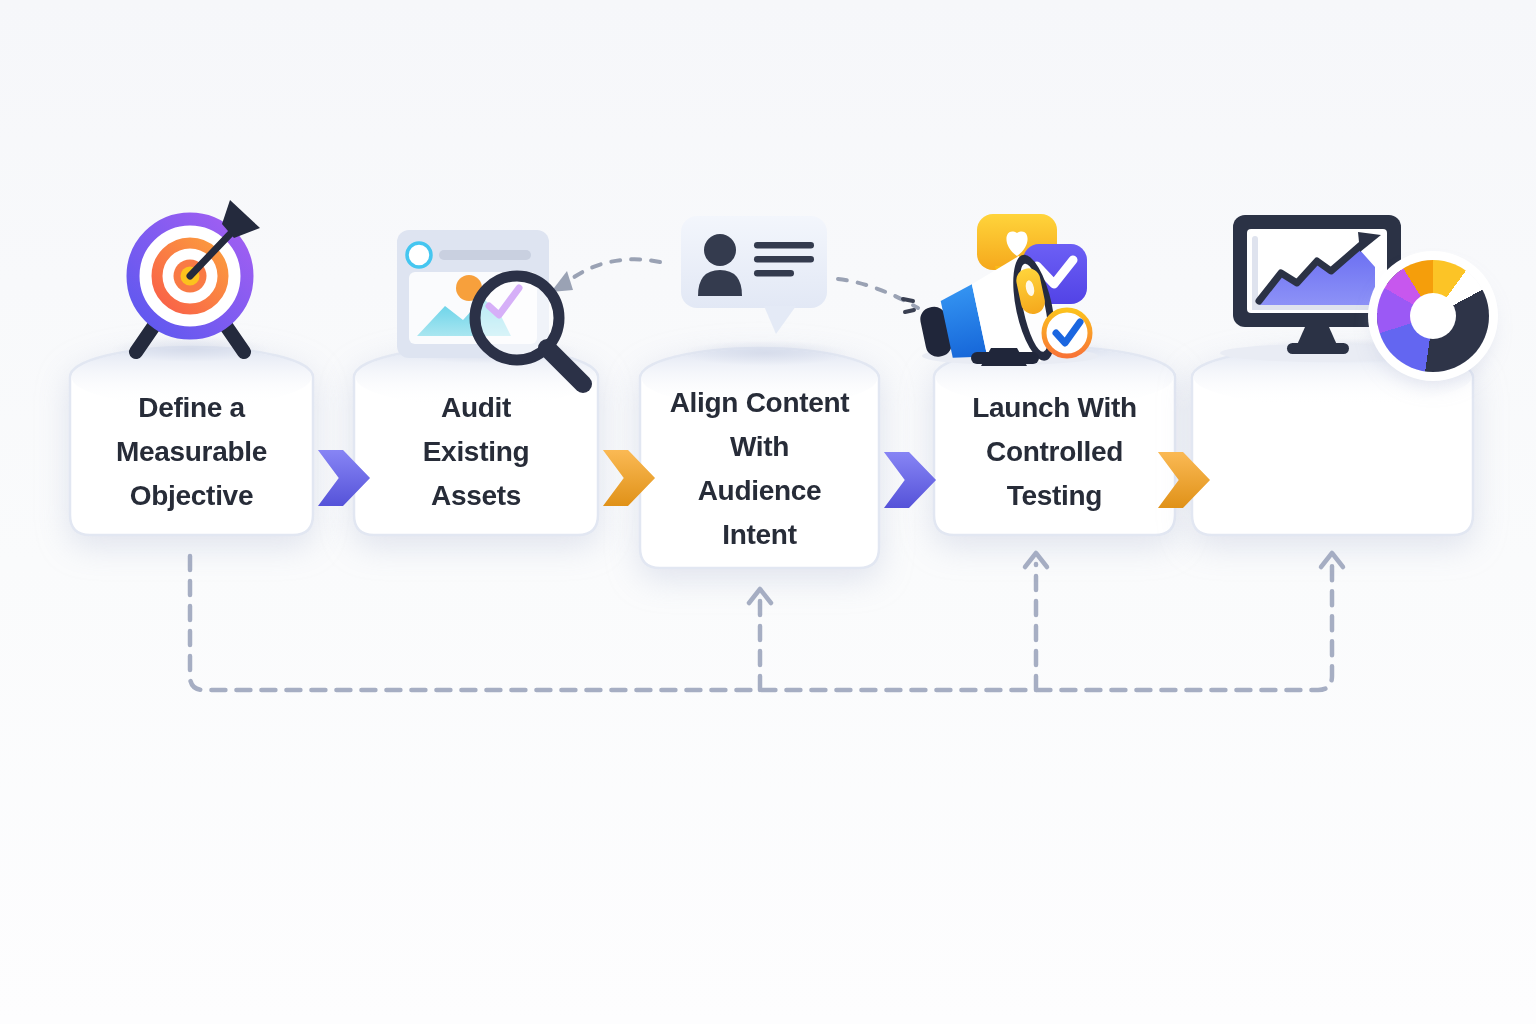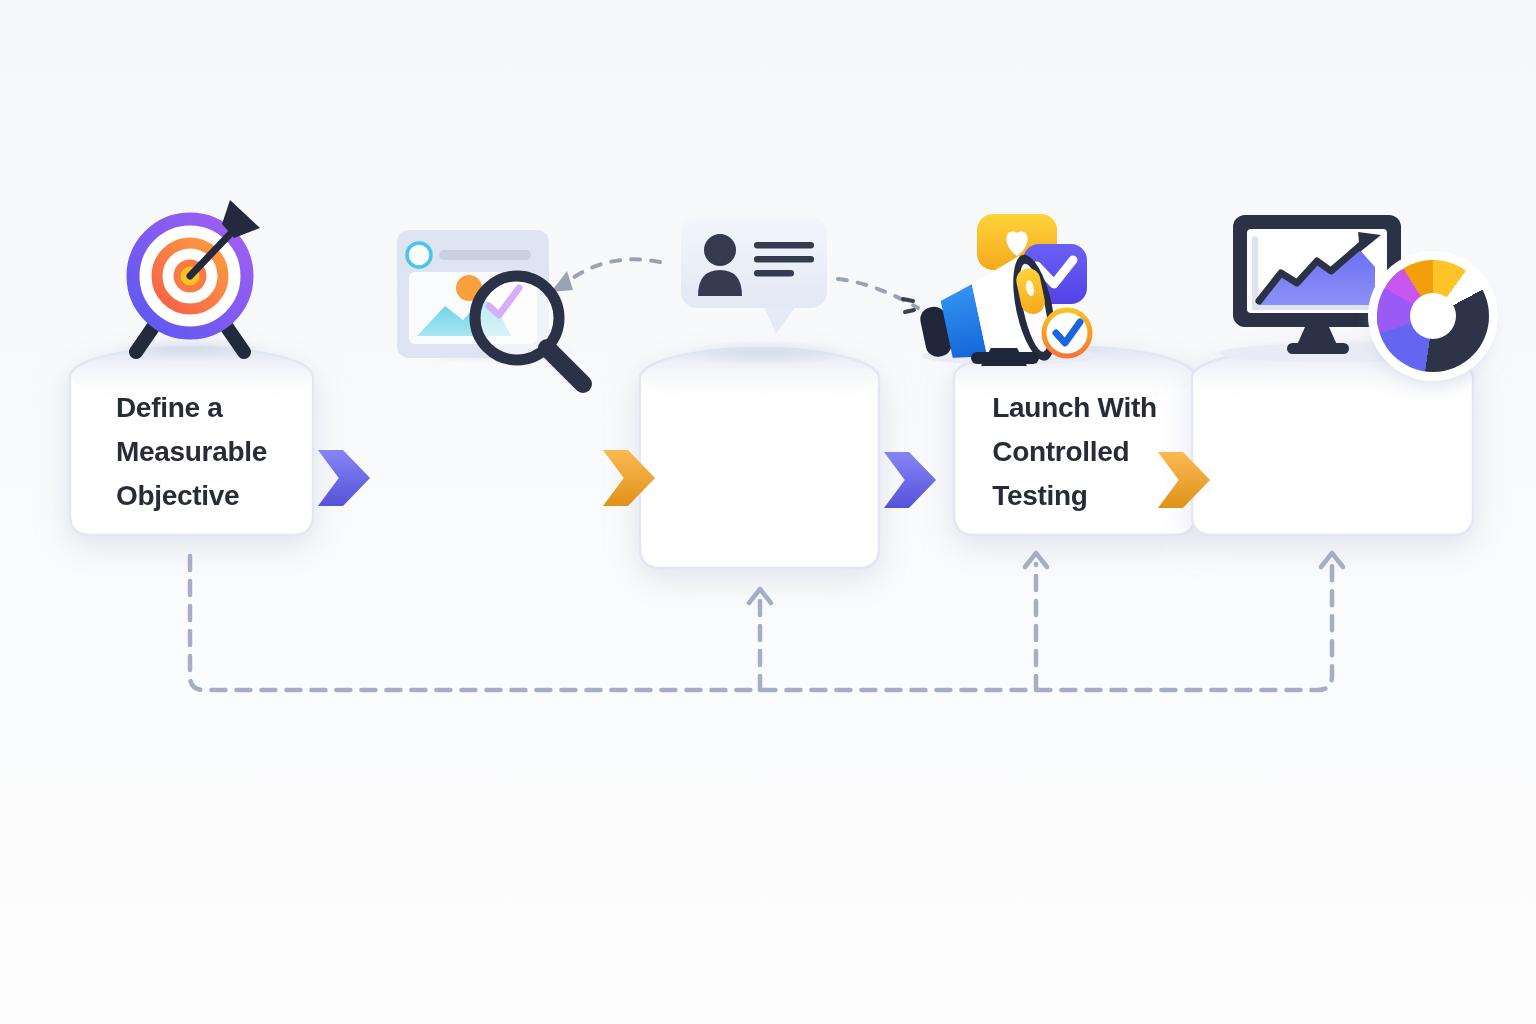--- a/index.html
+++ b/index.html
@@ -6,21 +6,21 @@
   .stage{
     position:relative;width:1536px;height:1024px;overflow:hidden;
     background:linear-gradient(180deg,#f6f7fa 0%,#fafbfc 55%,#fdfdfe 100%);
     font-family:"Liberation Sans","DejaVu Sans",sans-serif;
   }
   
   .card{position:absolute;z-index:2;}
   .card svg{display:block;overflow:visible;filter:drop-shadow(0 10px 16px rgba(158,168,200,.28));}
   .card-label{
     position:absolute;left:4px;right:4px;top:34px;bottom:8px;
-    display:flex;align-items:center;justify-content:center;text-align:left;
+    display:flex;align-items:center;justify-content:center;text-align:center;
     font-weight:bold;font-size:28px;line-height:44px;letter-spacing:-.3px;
     color:#272c38;white-space:pre-line;
   }
   
   .chev{
     position:absolute;z-index:2;width:52px;height:56px;
     clip-path:polygon(0% 0%, 48% 0%, 100% 50%, 48% 100%, 0% 100%, 40% 50%);
     background:linear-gradient(180deg,rgba(255,255,255,.25),rgba(0,0,0,.10)),var(--arrow-color,#5f5cf1);
   }
   
@@ -109,29 +109,42 @@
   <div class="card" style="left:68px;top:341px;width:247px;height:196px;">
     <svg width="247" height="196" viewBox="0 0 247 196">
       <path d="M 2 36 A 121.5 30 0 0 1 245 36 L 245 174 Q 245 194 225 194 L 22 194 Q 2 194 2 174 Z" fill="#ffffff" stroke="#e2e7f2" stroke-width="2.5"></path>
       <ellipse cx="123.5" cy="36" rx="120" ry="29" fill="url(#shadeTop)"></ellipse>
     </svg>
     <div class="card-label">Define a
 Measurable
 Objective</div>
   </div>
 
+  <div class="card" style="left:352px;top:341px;width:248px;height:196px;">
+    <svg width="248" height="196" viewBox="0 0 248 196">
+      <path d="M 2 36 A 122 30 0 0 1 246 36 L 246 174 Q 246 194 226 194 L 22 194 Q 2 194 2 174 Z" fill="#ffffff" stroke="#e2e7f2" stroke-width="2.5"></path>
+      <ellipse cx="124" cy="36" rx="120.5" ry="29" fill="url(#shadeTop)"></ellipse>
+    </svg>
+    <div class="card-label">Audit
+Existing
+Assets</div>
+  </div>
 
   <div class="card" style="left:638px;top:342px;width:243px;height:228px;">
     <svg width="243" height="228" viewBox="0 0 243 228">
       <path d="M 2 36 A 119.5 30 0 0 1 241 36 L 241 206 Q 241 226 221 226 L 22 226 Q 2 226 2 206 Z" fill="#ffffff" stroke="#e2e7f2" stroke-width="2.5"></path>
       <ellipse cx="121.5" cy="36" rx="118" ry="29" fill="url(#shadeTop)"></ellipse>
     </svg>
-  </div>
-
-  <div class="card" style="left:952px;top:341px;width:245px;height:196px;">
+    <div class="card-label">Align Content
+With
+Audience
+Intent</div>
+  </div>
+
+  <div class="card" style="left:932px;top:341px;width:245px;height:196px;">
     <svg width="245" height="196" viewBox="0 0 245 196">
       <path d="M 2 36 A 120.5 30 0 0 1 243 36 L 243 174 Q 243 194 223 194 L 22 194 Q 2 194 2 174 Z" fill="#ffffff" stroke="#e2e7f2" stroke-width="2.5"></path>
       <ellipse cx="122.5" cy="36" rx="119" ry="29" fill="url(#shadeTop)"></ellipse>
     </svg>
     <div class="card-label">Launch With
 Controlled
 Testing</div>
   </div>
 
   <div class="card" style="left:1190px;top:341px;width:285px;height:196px;">

